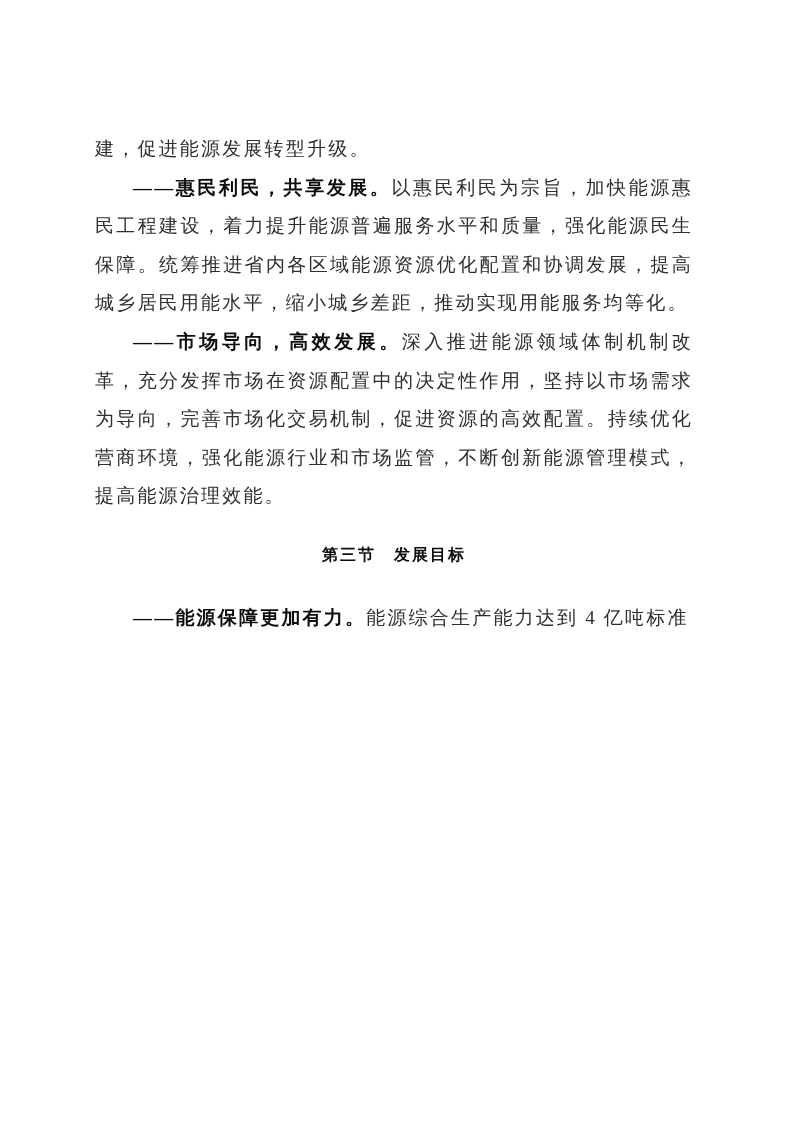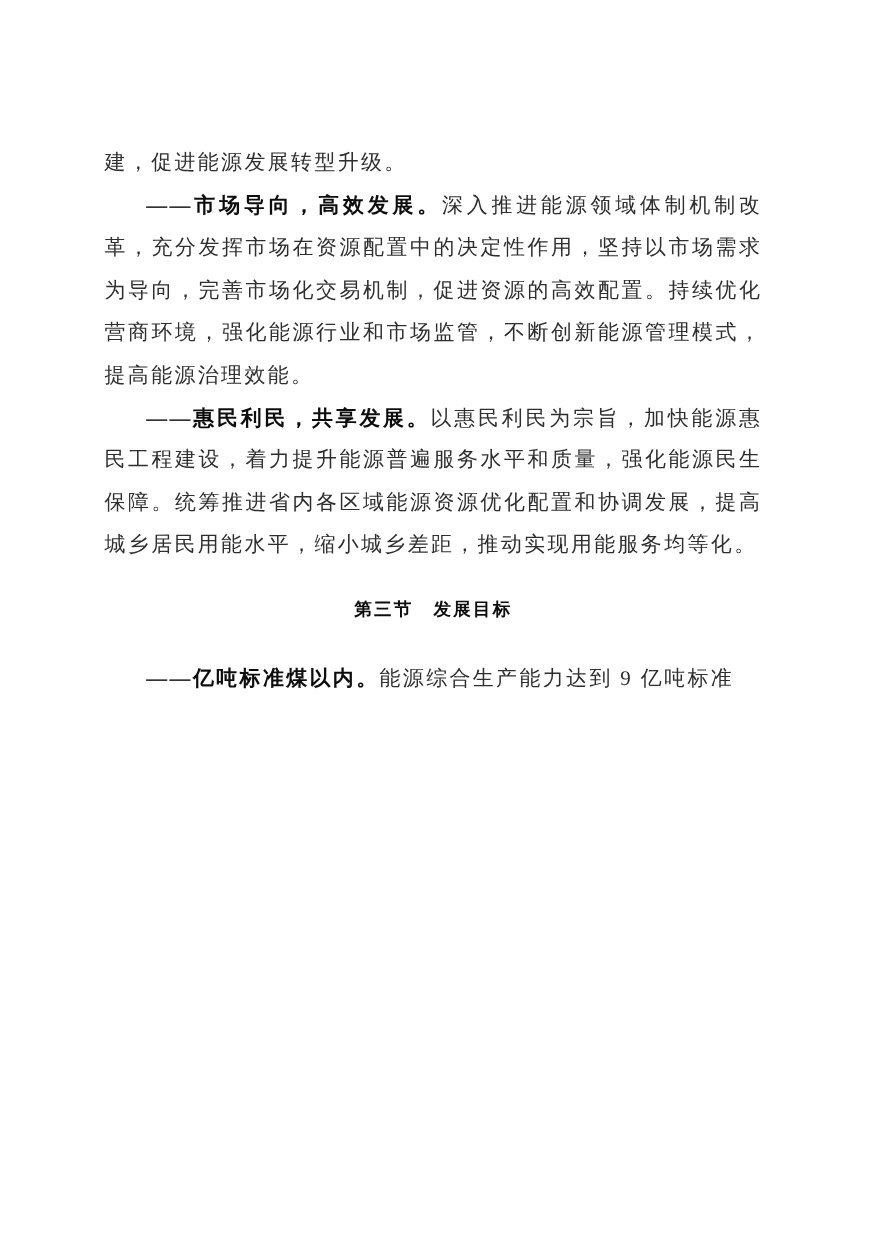--- a/index.html
+++ b/index.html
@@ -60,31 +60,31 @@
 <body>
 
 <div class="page">
   <div class="content">
 
     <p class="body-par">
       <span>建，促进能源发展转型升级。</span>
     </p>
 
     <p class="body-par indent">
-      <span class="lead">——市场导向，高效发展。</span><span>深入推进能源领域体制机制改革，充分发挥市场在资源配置中的决定性作用，坚持以市场需求为导向，完善市场化交易机制，促进资源的高效配置。持续优化营商环境，强化能源行业和市场监管，不断创新能源管理模式，提高能源治理效能。</span>
+      <span class="lead">——惠民利民，共享发展。</span><span>以惠民利民为宗旨，加快能源惠民工程建设，着力提升能源普遍服务水平和质量，强化能源民生保障。统筹推进省内各区域能源资源优化配置和协调发展，提高城乡居民用能水平，缩小城乡差距，推动实现用能服务均等化。</span>
     </p>
 
     <p class="body-par indent">
-      <span class="lead">——惠民利民，共享发展。</span><span>以惠民利民为宗旨，加快能源惠民工程建设，着力提升能源普遍服务水平和质量，强化能源民生保障。统筹推进省内各区域能源资源优化配置和协调发展，提高城乡居民用能水平，缩小城乡差距，推动实现用能服务均等化。</span>
+      <span class="lead">——市场导向，高效发展。</span><span>深入推进能源领域体制机制改革，充分发挥市场在资源配置中的决定性作用，坚持以市场需求为导向，完善市场化交易机制，促进资源的高效配置。持续优化营商环境，强化能源行业和市场监管，不断创新能源管理模式，提高能源治理效能。</span>
     </p>
 
     <h2 class="section-heading">第三节　发展目标</h2>
 
 
 
     <p class="body-par indent">
-      <span class="lead">——亿吨标准煤以内。</span><span>能源综合生产能力达到 9 亿吨标准</span>
+      <span class="lead">——能源保障更加有力。</span><span>能源综合生产能力达到 4 亿吨标准</span>
     </p>
 
   </div>
 
   <div class="page-number">— 12 —</div>
 </div>
 
 </body></html>

